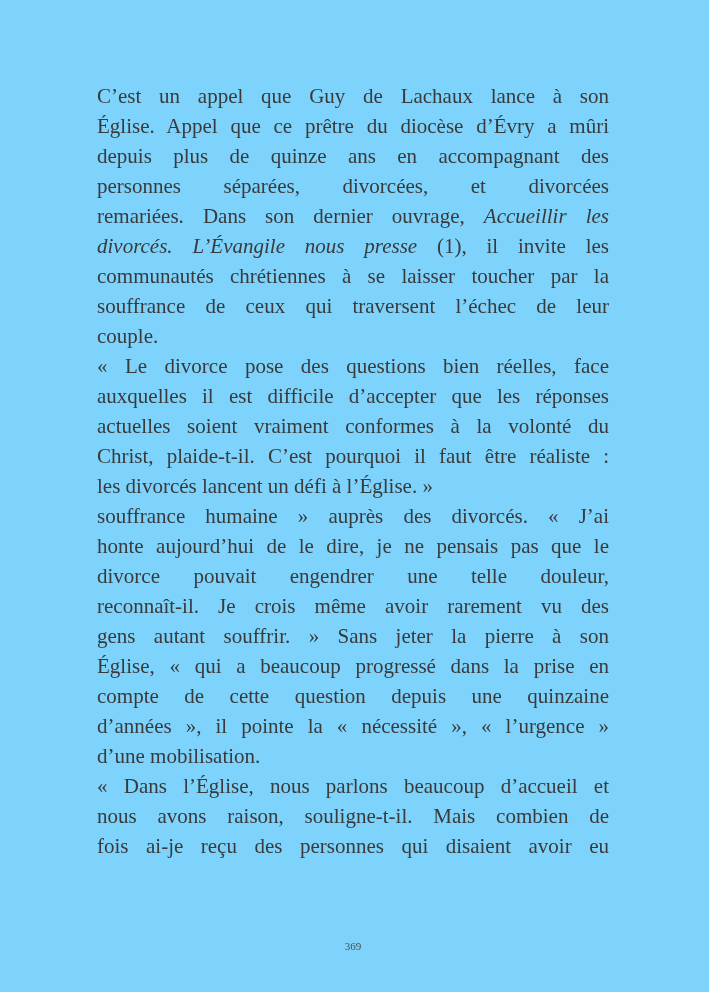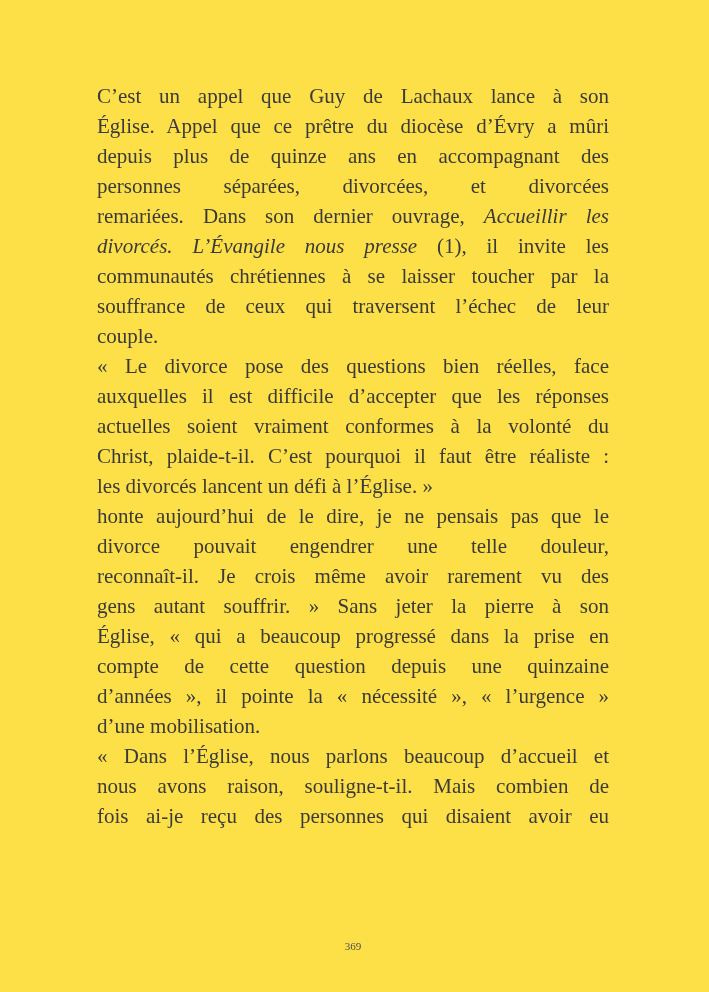--- a/index.html
+++ b/index.html
@@ -49,41 +49,42 @@
     line-height: 20px;
     text-align: center;
     font-family: "Liberation Serif", "DejaVu Serif", serif;
     font-size: 11px;
     color: #4d4d4d;
   }
 </style>
 </head>
 <body>
 
-<div class="page" style="background: #fde047;">
+<div class="page" style="background: #7dd3fc;">
   <div class="text-block" style="color: rgb(58, 58, 58);">
       <div class="paragraph">
         <div class="line"><span>C’est un appel que Guy de Lachaux lance à son</span></div>
         <div class="line"><span>Église. Appel que ce prêtre du diocèse d’Évry a mûri</span></div>
         <div class="line"><span>depuis plus de quinze ans en accompagnant des</span></div>
         <div class="line"><span>personnes séparées, divorcées, et divorcées</span></div>
         <div class="line"><span>remariées. Dans son dernier ouvrage, </span><span class="italic">Accueillir les</span></div>
         <div class="line"><span class="italic">divorcés. L’Évangile nous presse</span><span> (1), il invite les</span></div>
         <div class="line"><span>communautés chrétiennes à se laisser toucher par la</span></div>
         <div class="line"><span>souffrance de ceux qui traversent l’échec de leur</span></div>
         <div class="line last"><span>couple.</span></div>
       </div>
       <div class="paragraph">
         <div class="line"><span>« Le divorce pose des questions bien réelles, face</span></div>
         <div class="line"><span>auxquelles il est difficile d’accepter que les réponses</span></div>
         <div class="line"><span>actuelles soient vraiment conformes à la volonté du</span></div>
         <div class="line"><span>Christ, plaide-t-il. C’est pourquoi il faut être réaliste :</span></div>
         <div class="line last"><span>les divorcés lancent un défi à l’Église. »</span></div>
       </div>
       <div class="paragraph">
+        <div class="line"><span>souffrance humaine » auprès des divorcés. « J’ai</span></div>
         <div class="line"><span>honte aujourd’hui de le dire, je ne pensais pas que le</span></div>
         <div class="line"><span>divorce pouvait engendrer une telle douleur,</span></div>
         <div class="line"><span>reconnaît-il. Je crois même avoir rarement vu des</span></div>
         <div class="line"><span>gens autant souffrir. » Sans jeter la pierre à son</span></div>
         <div class="line"><span>Église, « qui a beaucoup progressé dans la prise en</span></div>
         <div class="line"><span>compte de cette question depuis une quinzaine</span></div>
         <div class="line"><span>d’années », il pointe la « nécessité », « l’urgence »</span></div>
         <div class="line last"><span>d’une mobilisation.</span></div>
       </div>
       <div class="paragraph">

